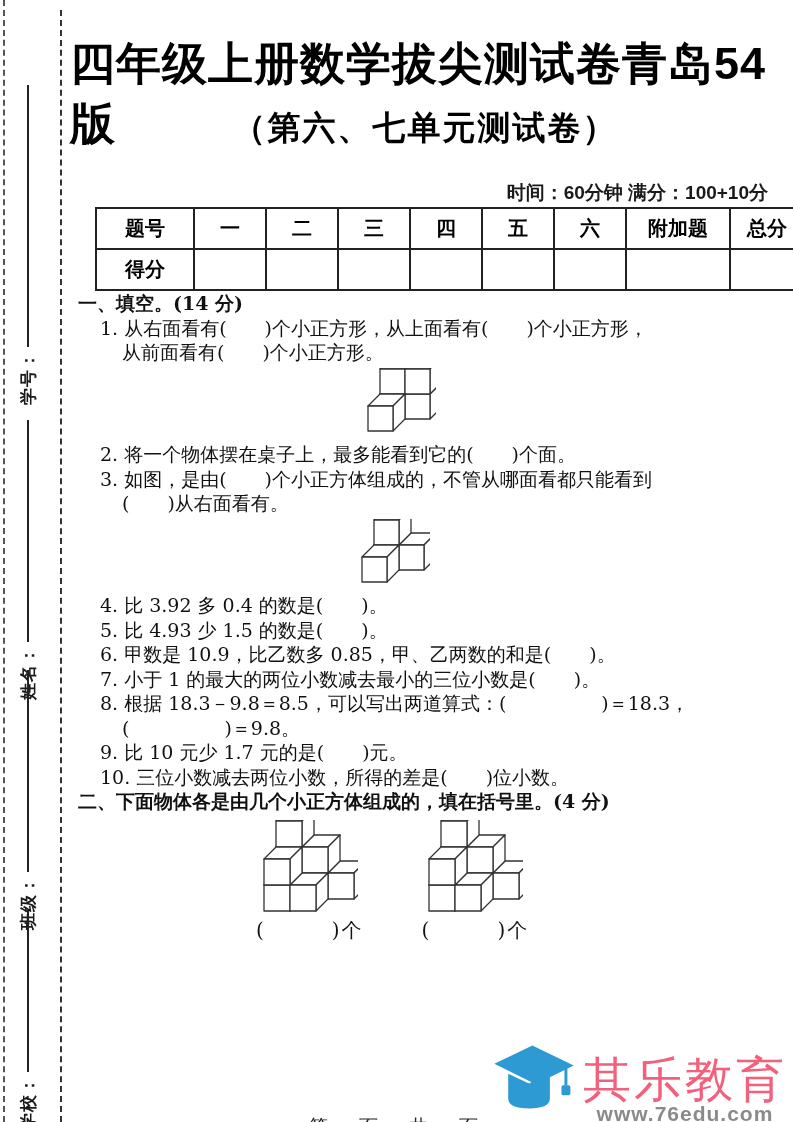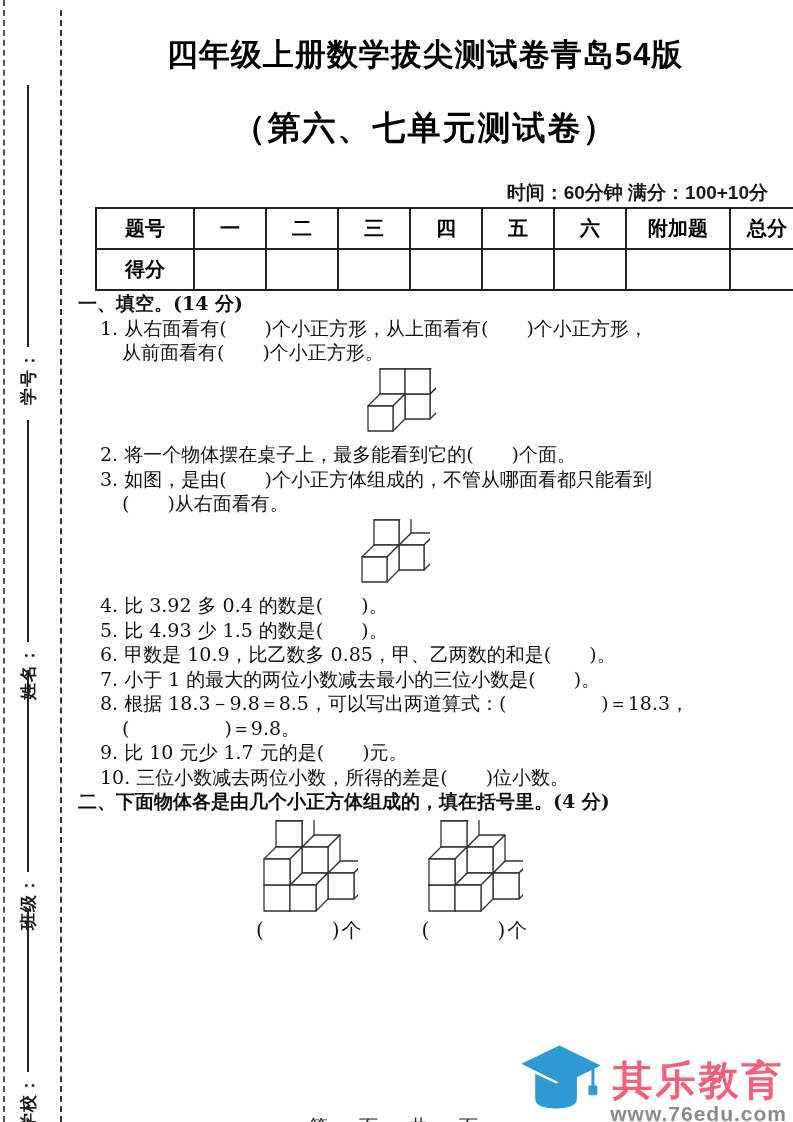--- a/index.html
+++ b/index.html
@@ -21,23 +21,23 @@
   .side-unit {
     position:absolute; height:28px; display:flex; flex-direction:row;
     align-items:center; transform:rotate(-90deg);
     font-family:"Liberation Sans",sans-serif;
   }
   .side-unit .lbl { font-size:17px; font-weight:bold; letter-spacing:1px; white-space:nowrap; }
   .side-unit .fill-line { flex:1; height:0; border-top:2px solid #222; margin-left:4px; }
 
   
   .page-title {
-    position:absolute; left:70px; width:710px; top:34px; text-align:center;
+    position:absolute; left:70px; width:710px; top:34px; text-align:left;
     font-family:"Liberation Sans",sans-serif; font-weight:900;
-    font-size:31px; letter-spacing:1px; color:#000;
+    font-size:45px; letter-spacing:1px; color:#000;
   }
   .page-subtitle {
     position:absolute; left:70px; width:710px; top:106px; text-align:center;
     font-family:"Liberation Sans",sans-serif; font-weight:700;
     font-size:33px; letter-spacing:2px; color:#000;
   }
   .exam-info {
     position:absolute; left:95px; width:673px; top:180px; text-align:right;
     font-family:"Liberation Sans",sans-serif; font-weight:bold; font-size:19px;
   }
@@ -77,21 +77,21 @@
     position:absolute; left:0; right:0; top:1086px; text-align:center;
     font-size:19px; letter-spacing:6px; color:#222;margin-top:28px;
   }
 
   
   .logo {
     position:absolute; right:6px; top:1032px; display:flex; align-items:center; gap:6px;
   }
   .logo-text { display:flex; flex-direction:column; align-items:center; }
   .logo-name {
-    font-family:"Liberation Sans",sans-serif; font-weight:700; font-size:40px;
+    font-family:"Liberation Sans",sans-serif; font-weight:400; font-size:48px;
     letter-spacing:3px; line-height:44px;margin-top:26px;
   }
   .logo-url {
     font-family:"Liberation Sans",sans-serif; font-weight:bold; font-size:21px;
     letter-spacing:1px; line-height:24px;
   }
 </style>
 </head>
 <body>
 

